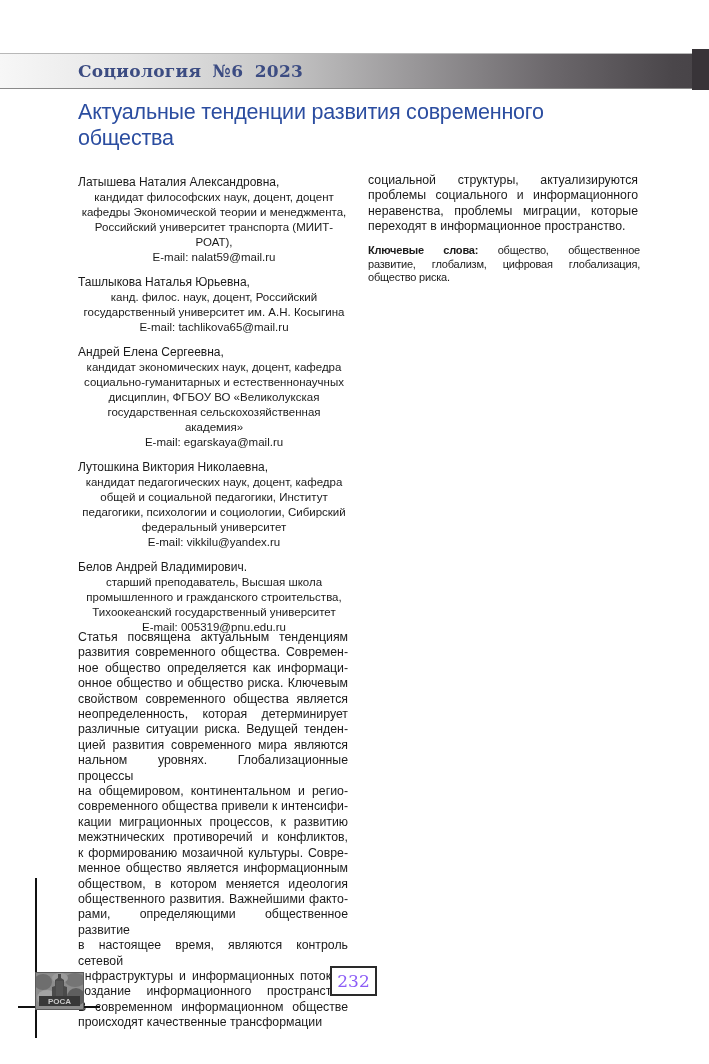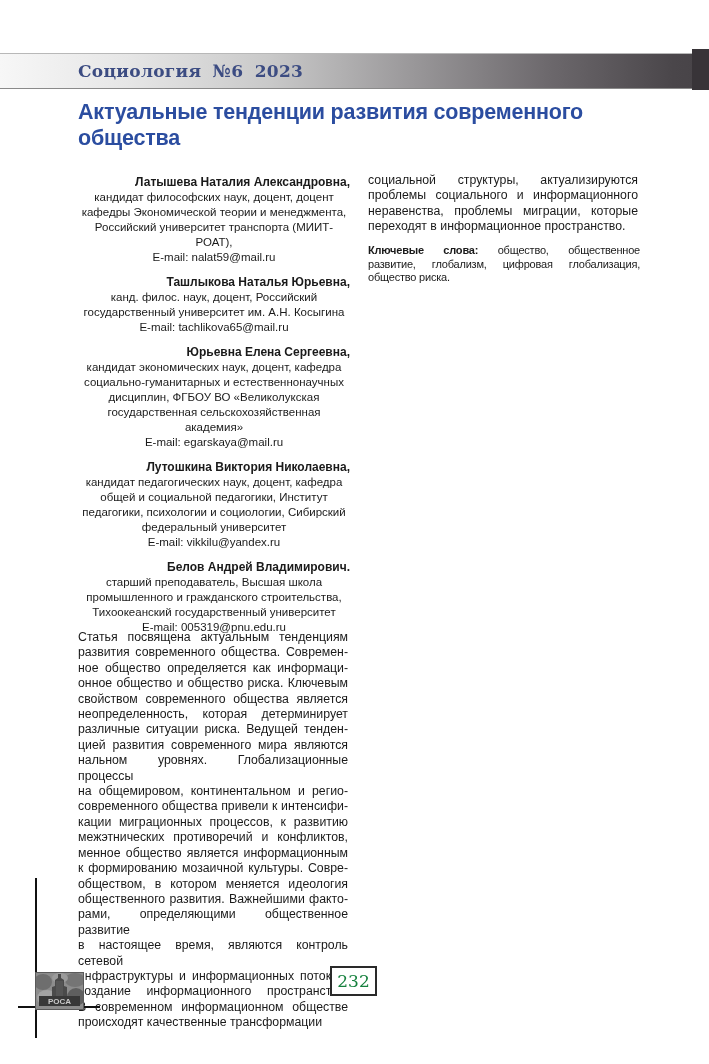--- a/index.html
+++ b/index.html
@@ -41,38 +41,37 @@
     height: 41px;
     background: #383438;
   }
 
   
   .article-title {
     position: absolute;
     left: 78px; top: 99px;
     width: 525px;
     font-size: 21.5px;
-    font-weight: bold;
+    font-weight: normal;
     line-height: 26px;
     letter-spacing: -0.2px;
     color: #2b4da0;
   }
 
   
   .authors-col {
     position: absolute;
     left: 78px; top: 175px;
     width: 272px;
   }
   .author-block { margin-bottom: 10px; }
   .author-name {
     font-size: 12px;
-    font-weight: bold;
+    font-weight: normal;
     line-height: 15px;
-    text-align: right;
   }
   .author-details {
     font-size: 11.5px;
     line-height: 15px;
     white-space: pre-line;
     text-align: center;
   }
 
   
   .abstract-left {
@@ -127,21 +126,21 @@
   .page-number {
     position: absolute;
     left: 330px; top: 966px;
     width: 47px; height: 30px;
     border: 2px solid #2a2a2a;
     display: flex;
     align-items: center;
     justify-content: center;
     font-family: "DejaVu Serif", serif;
     font-size: 17px;
-    color: #15803d;
+    color: #8b5cf6;
     background: #fff;
   }
 </style>
 </head>
 <body>
 
 <div class="page">
 
   <div class="journal-bar">
     <span class="bar-label">Социология №6 2023</span>
@@ -158,21 +157,21 @@
 Российский университет транспорта (МИИТ-РОАТ),
 E-mail: nalat59@mail.ru</div>
       </div>
       <div class="author-block">
         <div class="author-name">Ташлыкова Наталья Юрьевна,</div>
         <div class="author-details">канд. филос. наук, доцент, Российский
 государственный университет им. А.Н. Косыгина
 E-mail: tachlikova65@mail.ru</div>
       </div>
       <div class="author-block">
-        <div class="author-name">Юрьевна Елена Сергеевна,</div>
+        <div class="author-name">Андрей Елена Сергеевна,</div>
         <div class="author-details">кандидат экономических наук, доцент, кафедра
 социально-гуманитарных и естественнонаучных
 дисциплин, ФГБОУ ВО «Великолукская
 государственная сельскохозяйственная академия»
 E-mail: egarskaya@mail.ru</div>
       </div>
       <div class="author-block">
         <div class="author-name">Лутошкина Виктория Николаевна,</div>
         <div class="author-details">кандидат педагогических наук, доцент, кафедра
 общей и социальной педагогики, Институт
@@ -196,22 +195,22 @@
       <div class="jline">онное общество и общество риска. Ключевым</div>
       <div class="jline">свойством современного общества является</div>
       <div class="jline">неопределенность, которая детерминирует</div>
       <div class="jline">различные ситуации риска. Ведущей тенден-</div>
       <div class="jline">цией развития современного мира являются</div>
       <div class="jline">нальном уровнях. Глобализационные процессы</div>
       <div class="jline">на общемировом, континентальном и регио-</div>
       <div class="jline">современного общества привели к интенсифи-</div>
       <div class="jline">кации миграционных процессов, к развитию</div>
       <div class="jline">межэтнических противоречий и конфликтов,</div>
+      <div class="jline">к формированию мозаичной культуры. Совре-</div>
       <div class="jline">менное общество является информационным</div>
-      <div class="jline">к формированию мозаичной культуры. Совре-</div>
       <div class="jline">обществом, в котором меняется идеология</div>
       <div class="jline">общественного развития. Важнейшими факто-</div>
       <div class="jline">рами, определяющими общественное развитие</div>
       <div class="jline">в настоящее время, являются контроль сетевой</div>
       <div class="jline">инфраструктуры и информационных потоков,</div>
       <div class="jline">создание информационного пространства.</div>
       <div class="jline">В современном информационном обществе</div>
       <div class="jline last">происходят качественные трансформации</div>
     </div>
 

